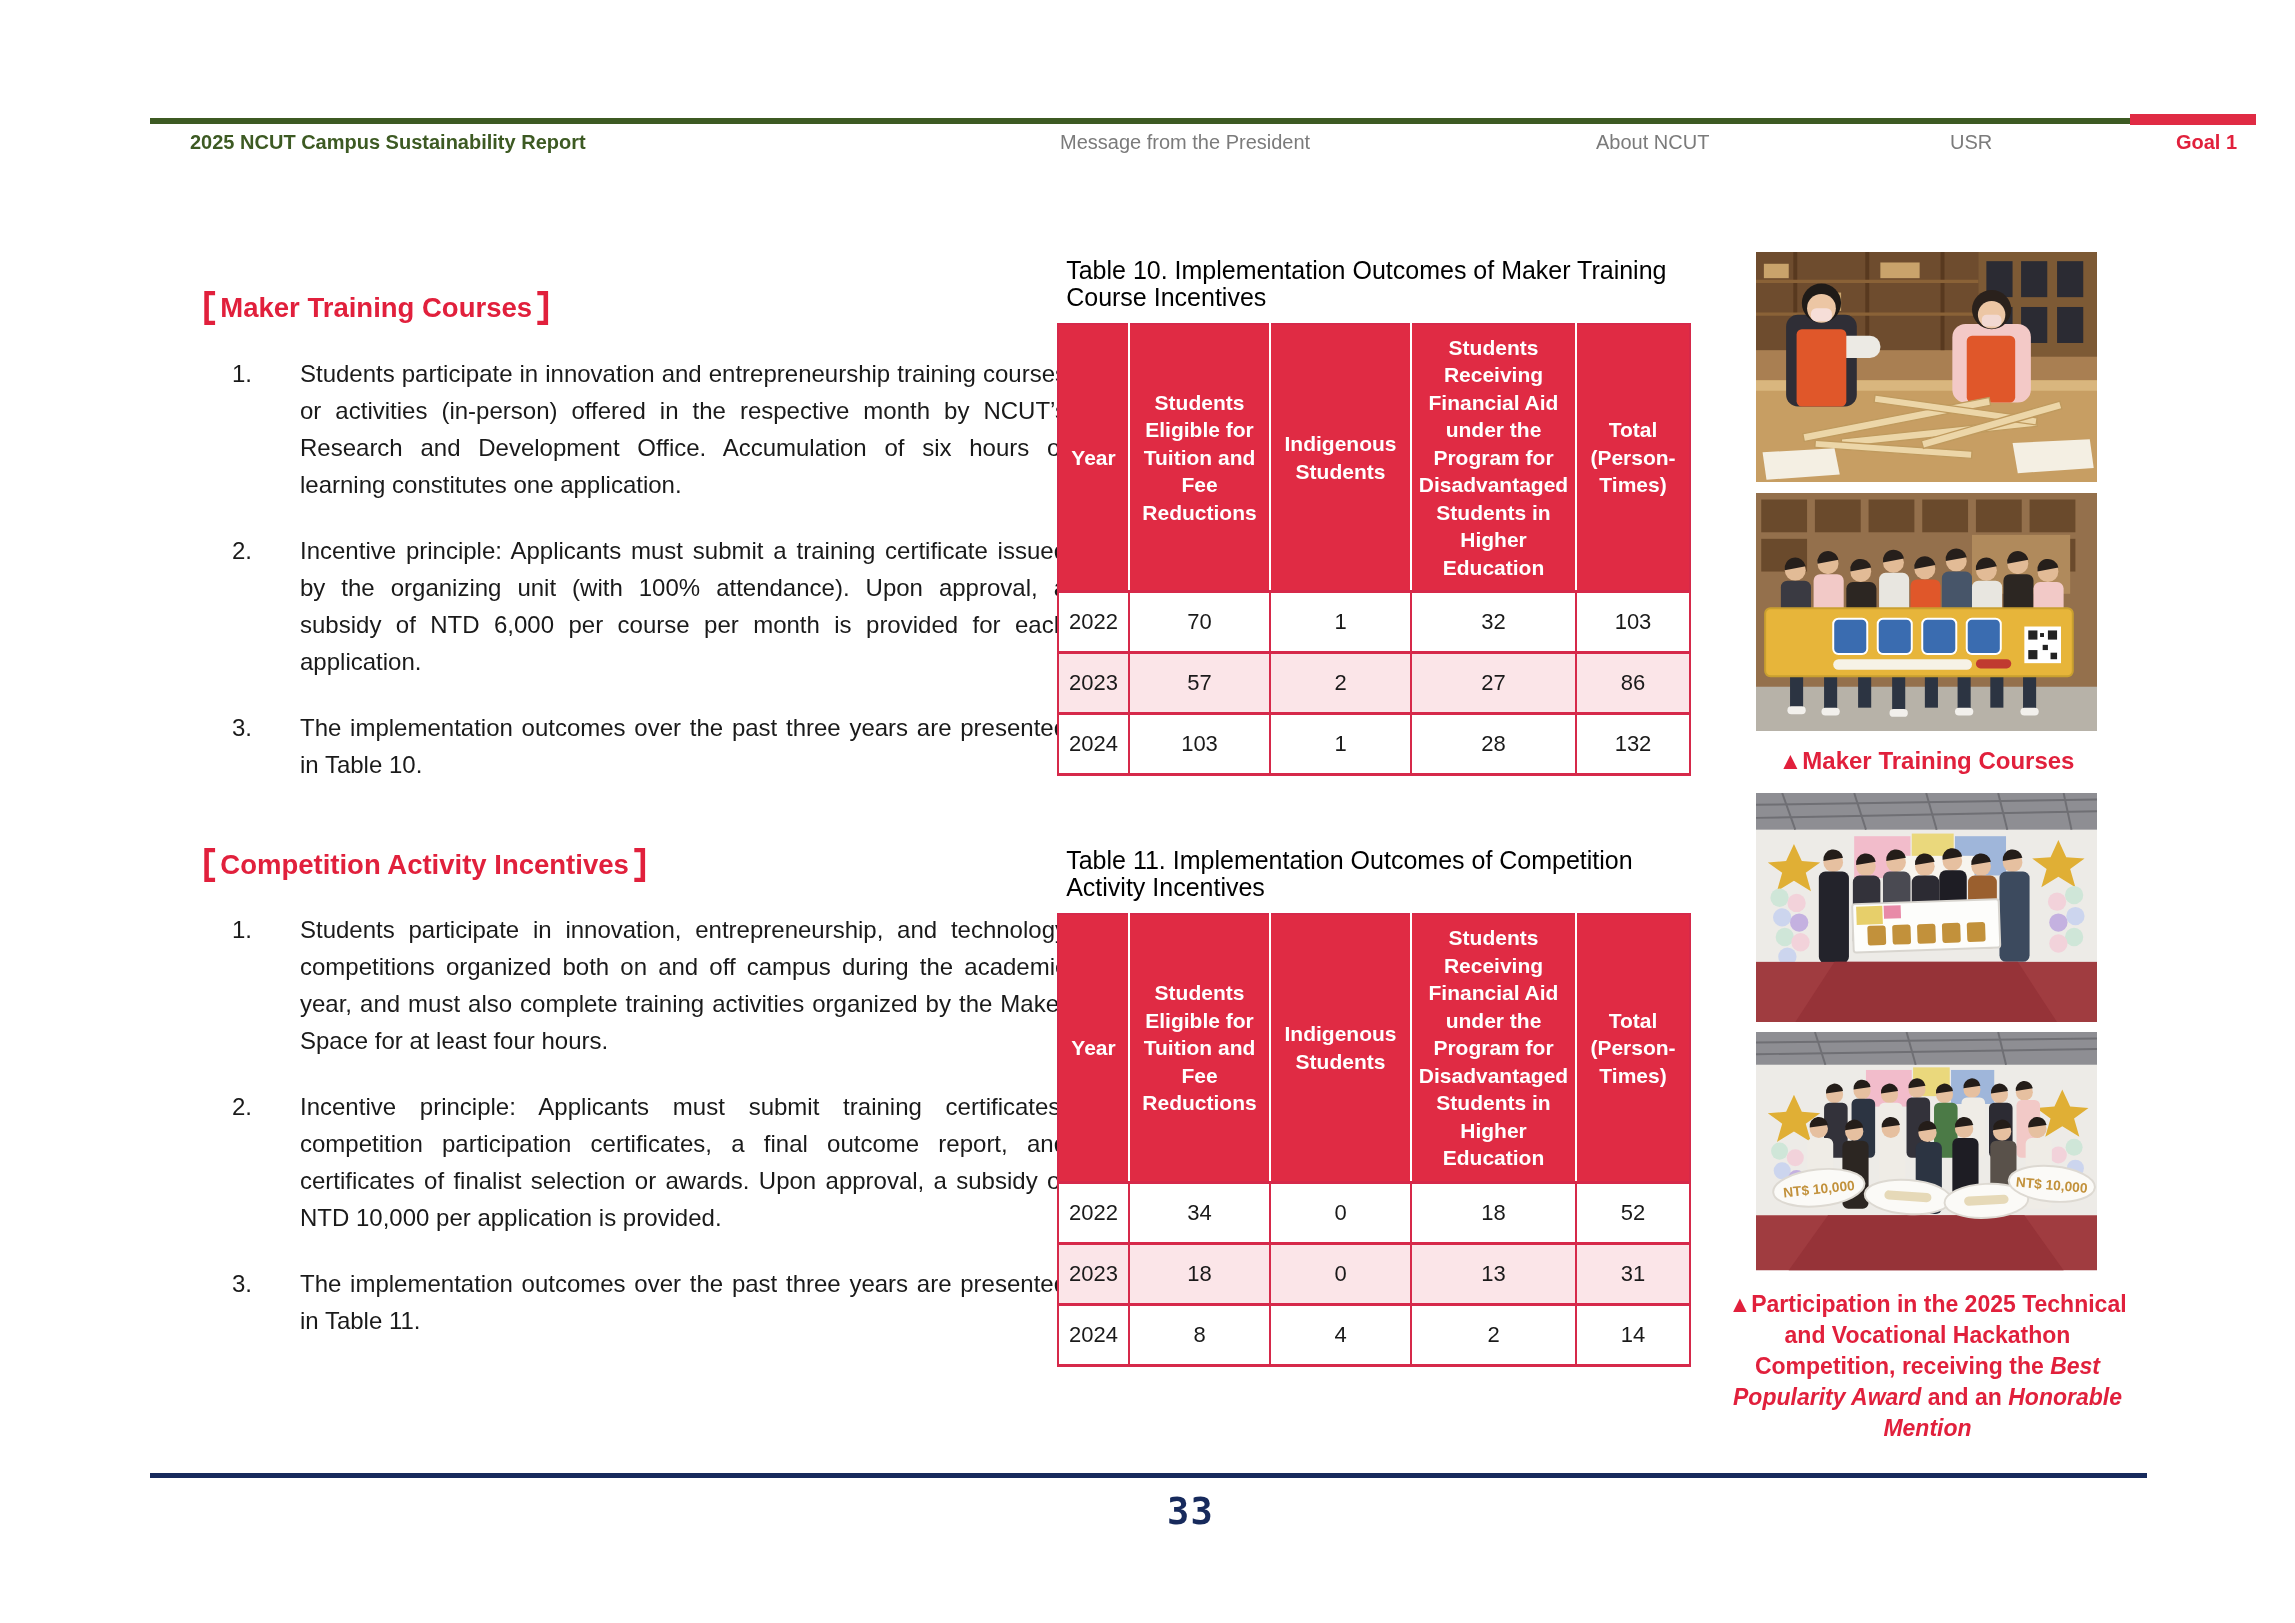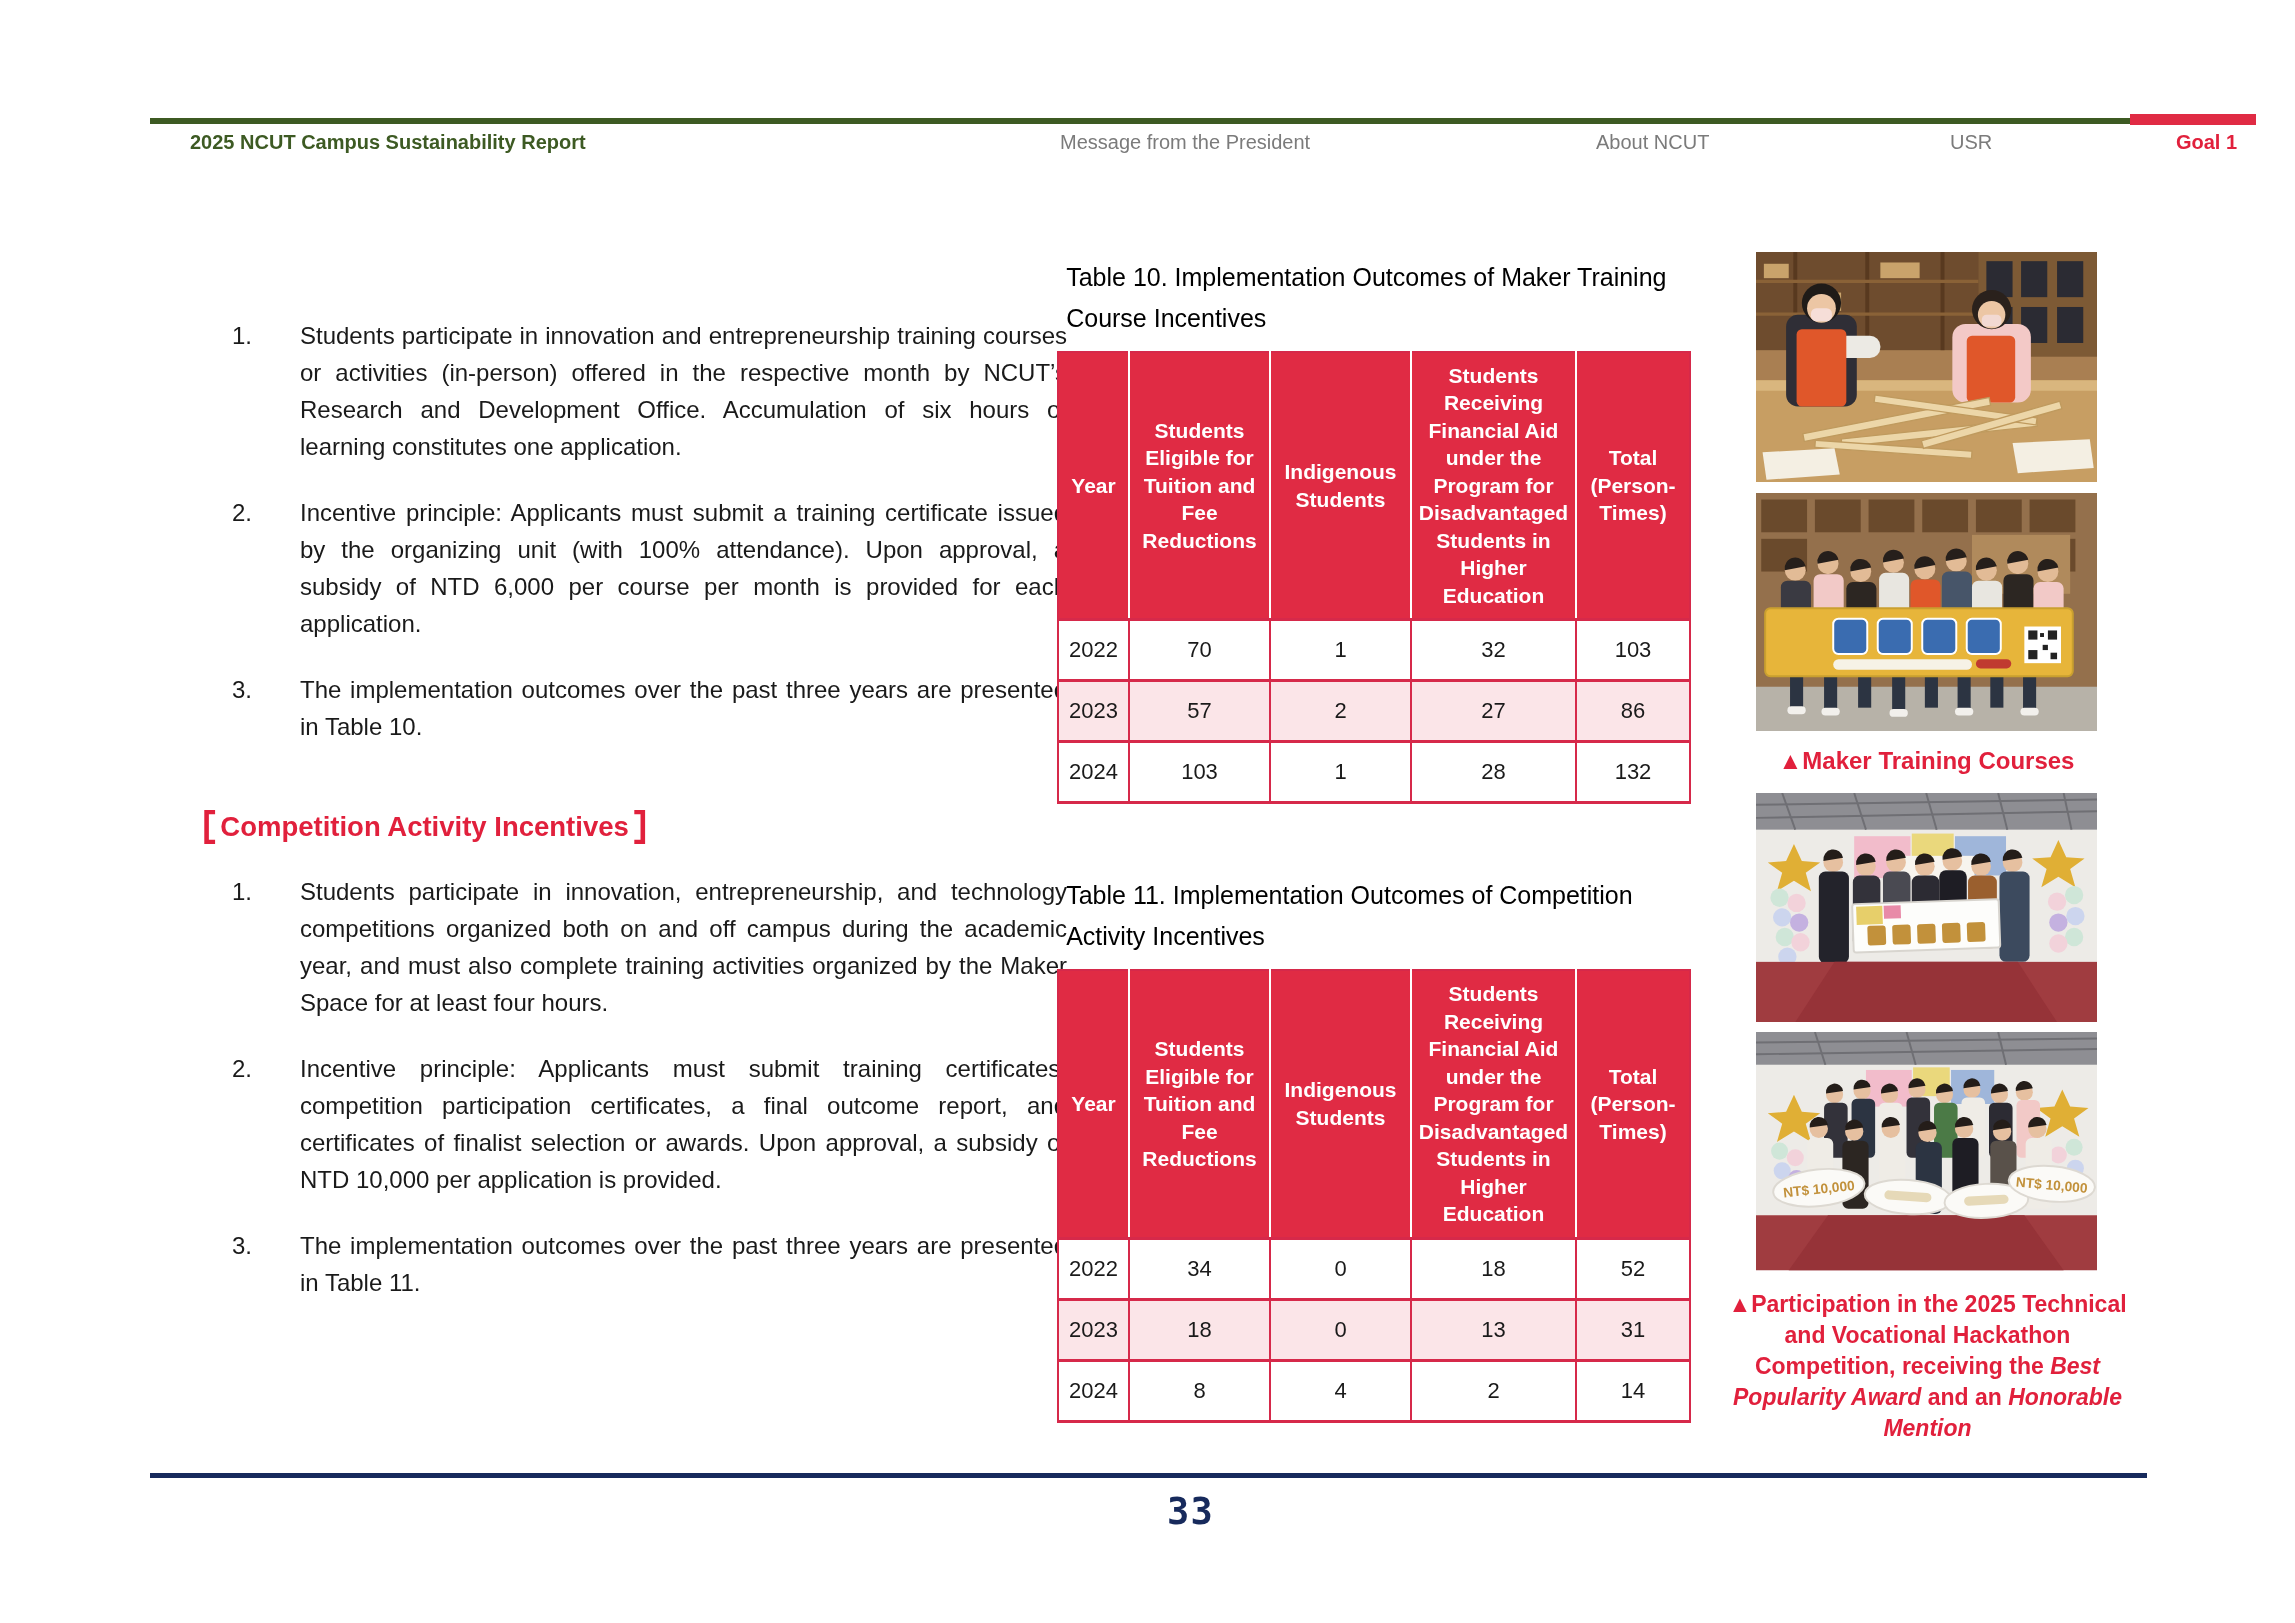--- a/index.html
+++ b/index.html
@@ -25,21 +25,21 @@
   .sect-heading svg{flex:none;}
   .sect-heading .hl{margin:0 3.9px;}
   .list{margin-top:27.5px;}
   .li{display:flex;margin-bottom:29px;font-size:24px;line-height:37px;}
   .li .num{flex:none;width:68px;margin-left:82px;}
   .li .txt{flex:1;text-align:justify;}
   .sect2{margin-top:63px;}
 
   
   .mid-col{position:absolute;left:1057px;top:257px;width:631px;}
-  .tbl-title{margin:0 0 0 9.2px;font-size:25px;line-height:41px;color:#000;}
+  .tbl-title{margin:0 0 0 9.2px;font-size:25px;line-height:27px;color:#000;}
   table.incentives{border-collapse:collapse;table-layout:fixed;width:631px;margin-top:11.8px;
                    border:2.6px solid #D6294A;}
   table.incentives col.c0{width:71px;} table.incentives col.c1{width:141px;}
   table.incentives col.c2{width:141px;} table.incentives col.c3{width:165px;}
   table.incentives col.c4{width:114px;}
   table.incentives th{background:#E02B44;color:#ffffff;font-weight:bold;font-size:21px;line-height:27.5px;
                       text-align:center;vertical-align:middle;border-right:2px solid #ffffff;padding:3.9px 3.9px;}
   table.incentives th:last-child{border-right:none;}
   table.incentives tr.hdr{height:268px;}
   table.incentives td{font-size:22px;text-align:center;vertical-align:middle;
@@ -76,20 +76,29 @@
     <span class="report-title">2025 NCUT Campus Sustainability Report</span>
     <span class="n1">Message from the President</span>
     <span class="n2">About NCUT</span>
     <span class="n3">USR</span>
     <span class="n4">Goal 1</span>
   </div>
 
 
   <div class="left-col">
 
+    <div class="sect-heading">
+      <svg width="14.4" height="34" viewBox="0 0 22 52">
+          <path d="M20 3 H7 V49 H20" fill="none" stroke="#E1203C" stroke-width="7"></path>
+        </svg>
+      <span class="hl">Maker Training Courses</span>
+      <svg width="14.4" height="34" viewBox="0 0 22 52">
+          <path d="M2 3 H15 V49 H2" fill="none" stroke="#E1203C" stroke-width="7"></path>
+        </svg>
+    </div>
 
     <div class="list">
       <div class="li">
         <span class="num">1.</span>
         <span class="txt">Students participate in innovation and entrepreneurship training courses or activities (in-person) offered in the respective month by NCUT’s Research and Development Office. Accumulation of six hours of learning constitutes one application.</span>
       </div>
       <div class="li">
         <span class="num">2.</span>
         <span class="txt">Incentive principle: Applicants must submit a training certificate issued by the organizing unit (with 100% attendance). Upon approval, a subsidy of NTD 6,000 per course per month is provided for each application.</span>
       </div>

